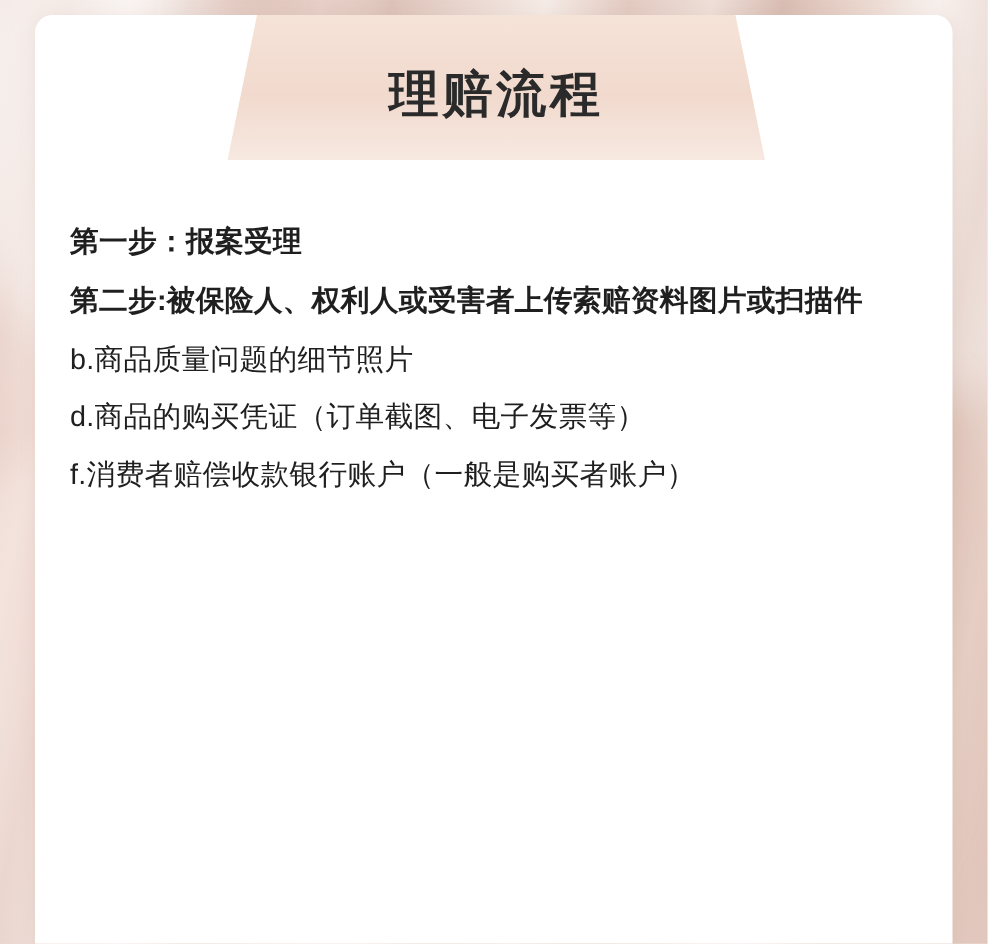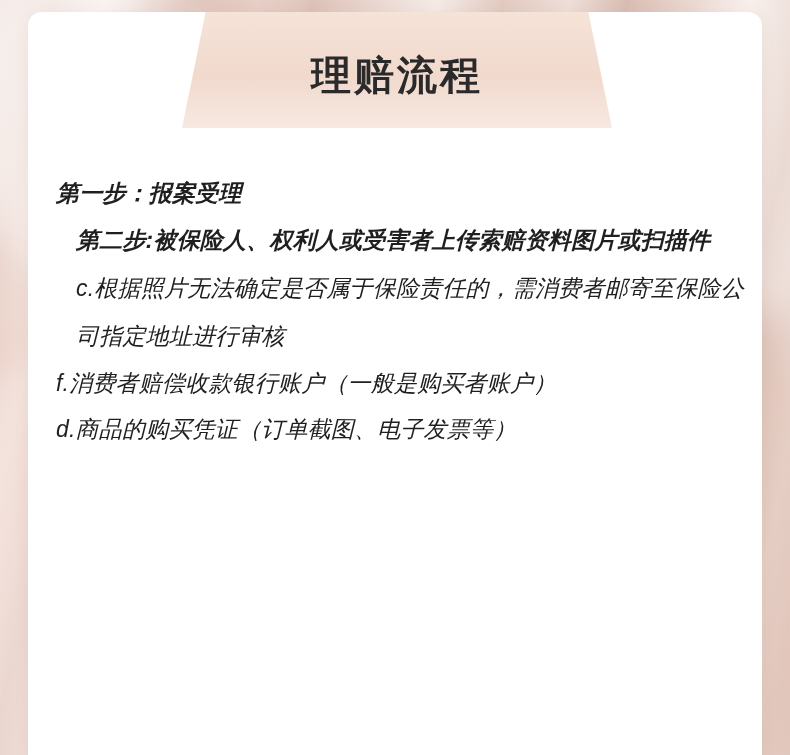--- a/index.html
+++ b/index.html
@@ -98,46 +98,44 @@
     top: 158px;
     width: 688px;
   }
 
   .line {
     color: #1f1f1f;
     font-size: 23px;
     line-height: 46px;
     letter-spacing: 0.2px;
     white-space: pre-wrap;
-    font-style: italic;
   }
   .line.bold {
     font-weight: bold;
   }
   .line.wrap {
     line-height: 48px;
-    margin-left: 20px;
   }
 </style>
 </head>
 <body>
 
 <div class="page">
   <div class="marble-streak s1"></div>
   <div class="marble-streak s2"></div>
   <div class="marble-streak s3"></div>
   <div class="marble-streak s4"></div>
   <div class="marble-streak s5"></div>
   <div class="marble-streak s6"></div>
 
   <div class="card">
     <div class="title-banner"></div>
     <div class="title">理赔流程</div>
 
     <div class="content">
       <div class="line bold">第一步：报案受理</div>
       <div class="line bold wrap">第二步:被保险人、权利人或受害者上传索赔资料图片或扫描件</div>
-      <div class="line wrap">c.根据照片无法确定是否属于保险责任的，需消费者邮寄至保险公司指定地址进行审核</div>
+      <div class="line">b.商品质量问题的细节照片</div>
+      <div class="line">d.商品的购买凭证（订单截图、电子发票等）</div>
       <div class="line">f.消费者赔偿收款银行账户（一般是购买者账户）</div>
-      <div class="line">d.商品的购买凭证（订单截图、电子发票等）</div>
     </div>
   </div>
 </div>
 
 </body></html>

